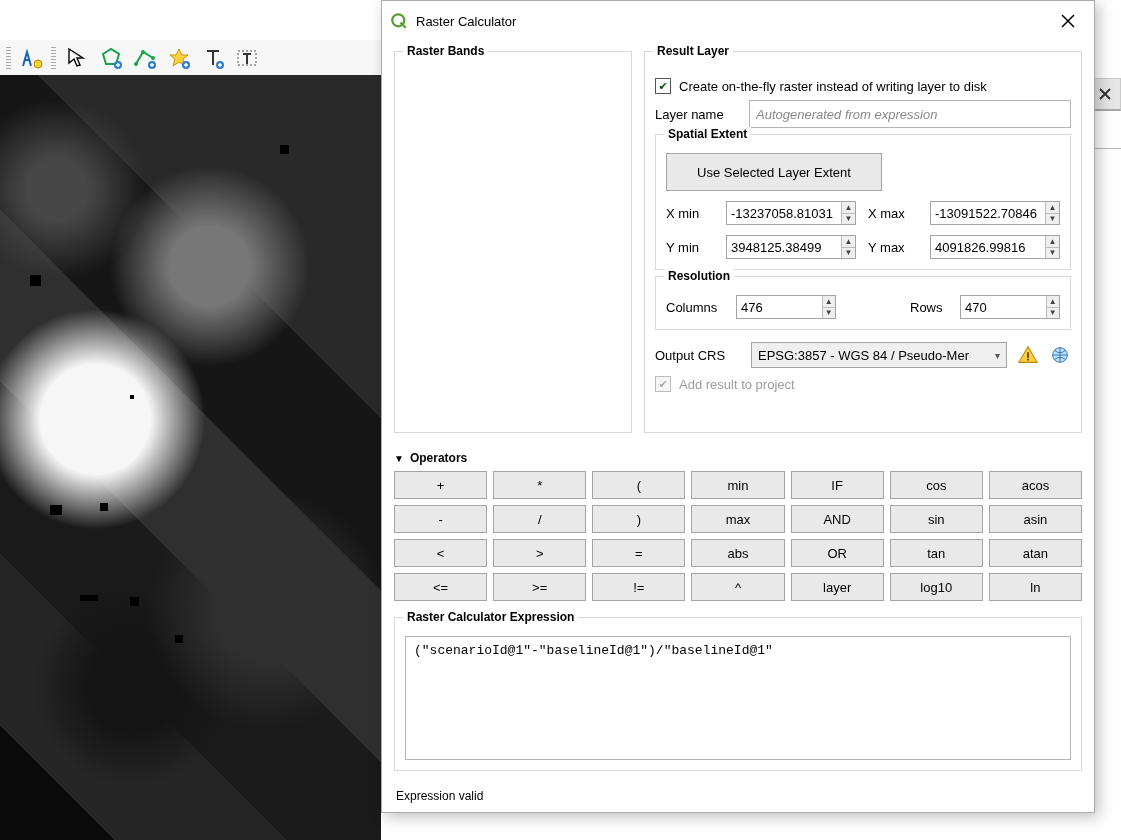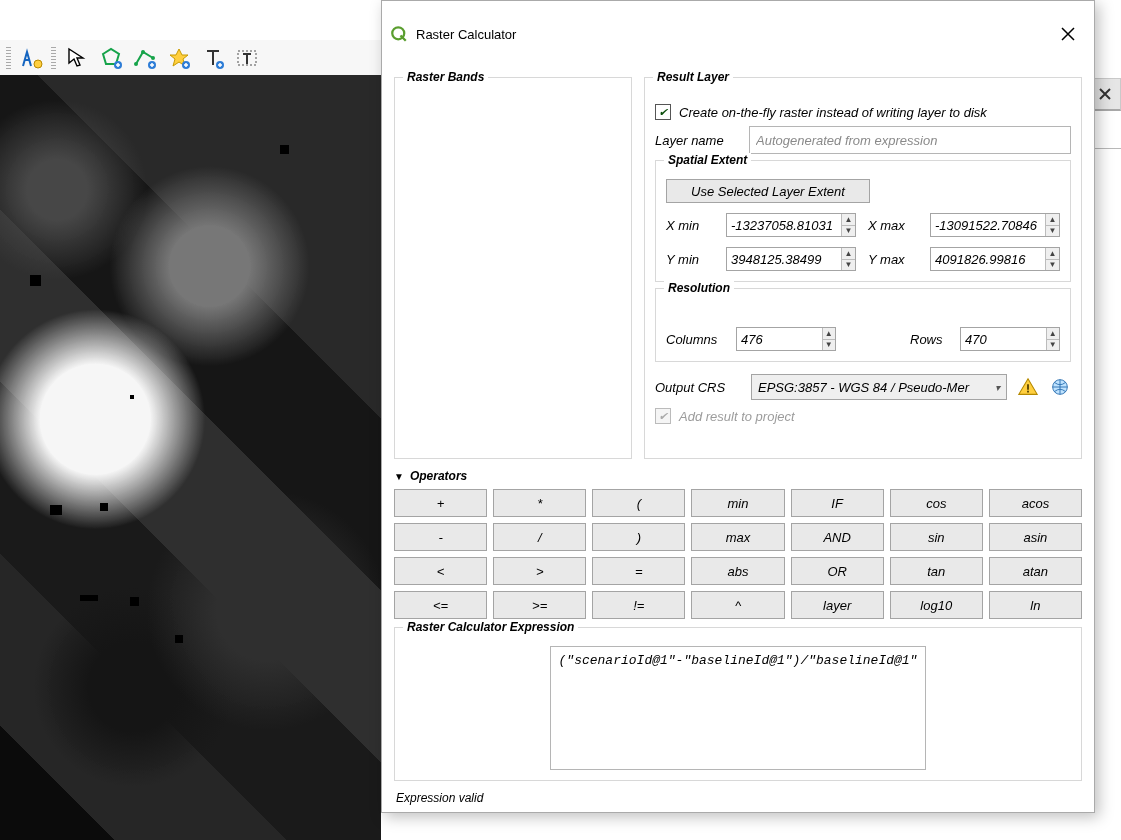--- a/index.html
+++ b/index.html
@@ -21,26 +21,26 @@
     linear-gradient(45deg,#111 0 10%,#2a2a2a 10% 25%,#1f1f1f 25% 40%,#333 40% 55%,#1b1b1b 55% 70%,#2d2d2d 70% 100%);
   filter: contrast(1.05) blur(0.3px);
 }
 .raster-bg .px { position:absolute; background:#000; }
 .raster-bg .px.b { background:#050505;}
 .close-x-strip { position:absolute; top:78px; right:0; width:30px; height:30px; background:#e6e6e6; border:1px solid #c9c9c9; border-bottom:2px solid #a8a8a8; display:flex; align-items:center; justify-content:center;}
 .hr-strip { position:absolute; top:148px; left:660px; right:0; border-top:1px solid #b8b8b8; }
 
 
 .dialog { position:absolute; top:0; left:381px; width:712px; height:811px; background:#fff; border:1px solid #aaa; box-shadow:4px 4px 14px rgba(0,0,0,0.25); display:flex; flex-direction:column; }
-.titlebar { height:32px; display:flex; align-items:center; padding:17px 8px; }
+.titlebar { height:32px; display:flex; align-items:center; padding:4px 8px; }
 .titlebar .qicon { width:18px; height:18px; margin-right:8px; }
 .titlebar .title { flex:1; font-size:13px; }
 .titlebar .xbtn { width:36px; height:28px; display:flex; align-items:center; justify-content:center; }
 
-.dialog-body { flex:1; padding:10px 12px 8px 12px; display:flex; flex-direction:column; gap:8px; overflow:hidden;font-style:italic;}
+.dialog-body { flex:1; padding:10px 12px 8px 12px; display:flex; flex-direction:column; gap:16px; overflow:hidden;}
 
 .row-top { display:flex; gap:12px; }
 .group { border:1px solid #d8d8d8; position:relative; padding:20px 10px 10px 10px; }
 .group > .legend { position:absolute; top:-8px; left:8px; background:#fff; padding:0 4px; font-weight:600; font-size:12px; }
 .group.bands { width:264px; height:350px; }
 .group.result { flex:1; }
 
 .band-list { border:1px solid #c2c2c2; background:#fff; height:302px; overflow:auto; }
 .band-item { padding:3px 6px; cursor:default; }
 .band-item.selected { background:#cfe8ff; }
@@ -49,41 +49,41 @@
 .field-row label { font-size:13px; }
 .chk { width:14px; height:14px; border:1px solid #555; display:inline-flex; align-items:center; justify-content:center; background:#fff; }
 .chk.checked::after { content:"✔"; font-size:11px; line-height:1; color:#0a4d0a; }
 .chk.disabled { border-color:#bbb; background:#f5f5f5;}
 .chk.disabled.checked::after { color:#aaa; }
 input[type=text].txt { height:22px; border:1px solid #b5b5b5; padding:2px 6px; font:inherit; background:#fff;}
 input[type=text].txt::placeholder { color:#8a8a8a; font-style:italic;}
 .subgroup { border:1px solid #d8d8d8; position:relative; padding:18px 10px 10px 10px; margin-top:6px; }
 .subgroup > .legend { position:absolute; top:-8px; left:8px; background:#fff; padding:0 4px; font-weight:600; font-size:12px; }
 
-.btn { height:24px; border:1px solid #a4a4a4; background:#e9e9e9; padding:0 24px; font:inherit; cursor:default; }
+.btn { height:38px; border:1px solid #a4a4a4; background:#e9e9e9; padding:0 30px; font:inherit; cursor:default; }
 .spin-wrap { display:inline-flex; align-items:stretch; border:1px solid #a4a4a4; height:22px; background:#fff; }
 .spin-wrap input { border:none; width:100%; padding:2px 4px; font:inherit; outline:none; }
 .spin-wrap .spins { width:16px; border-left:1px solid #bcbcbc; display:flex; flex-direction:column; }
 .spin-wrap .spins span { flex:1; display:flex; align-items:center; justify-content:center; font-size:8px; color:#444; background:#efefef;}
 .spin-wrap .spins span + span { border-top:1px solid #bcbcbc;}
 .ext-grid { display:grid; grid-template-columns:48px 130px 50px 130px; gap:10px 12px; align-items:center; margin-top:10px;}
-.res-grid { display:grid; grid-template-columns:60px 100px 1fr 40px 100px; gap:10px; align-items:center;margin-top:20px;}
+.res-grid { display:grid; grid-template-columns:60px 100px 1fr 40px 100px; gap:10px; align-items:center;}
 .crs-row { display:flex; align-items:center; gap:10px; margin-top:12px;}
 .crs-select { flex:1; display:flex; align-items:center; border:1px solid #a4a4a4; height:24px; background:#efefef; padding:0 6px; justify-content:space-between;}
 .crs-select .arrow { font-size:10px; color:#555; }
 .warn-icon, .crs-icon { width:22px; height:22px; display:flex; align-items:center; justify-content:center;}
 .disabled-text { color:#9c9c9c; }
 
 .ops-section { }
 .ops-header { display:flex; align-items:center; gap:6px; font-weight:600; font-size:12px; margin:2px 0 6px 0;}
 .ops-header .tri { font-size:10px; }
 .ops-grid { display:grid; grid-template-columns:repeat(7, 1fr); gap:6px; }
 .op-btn { height:28px; border:1px solid #a4a4a4; background:#e9e9e9; font:inherit; text-align:center; }
 
-.expr-group { border:1px solid #d8d8d8; position:relative; padding:18px 10px 10px 10px; flex:1; display:flex; flex-direction:column;align-items:center;}
+.expr-group { border:1px solid #d8d8d8; position:relative; padding:18px 10px 10px 10px; flex:1; display:flex; flex-direction:column;}
 .expr-group > .legend { position:absolute; top:-8px; left:8px; background:#fff; padding:0 4px; font-weight:600; font-size:12px; }
 .expr-area { flex:1; border:1px solid #b5b5b5; background:#fff; padding:6px 8px; font-family:Consolas,"Courier New",monospace; font-size:13px; white-space:pre-wrap; overflow:auto; min-height:110px;}
 
 .status { font-size:12px; padding:2px 0 0 2px;}
 .dialog-buttons { display:flex; justify-content:flex-end; gap:10px; padding:6px 4px 2px 4px;}
 .dlg-btn { width:88px; height:33px; border:1px solid #a4a4a4; background:#e9e9e9; font:inherit; }
 .dlg-btn.primary { border:2px solid #1a6fd1; background:#eaf3fd; }
 
 </style>
 </head>

